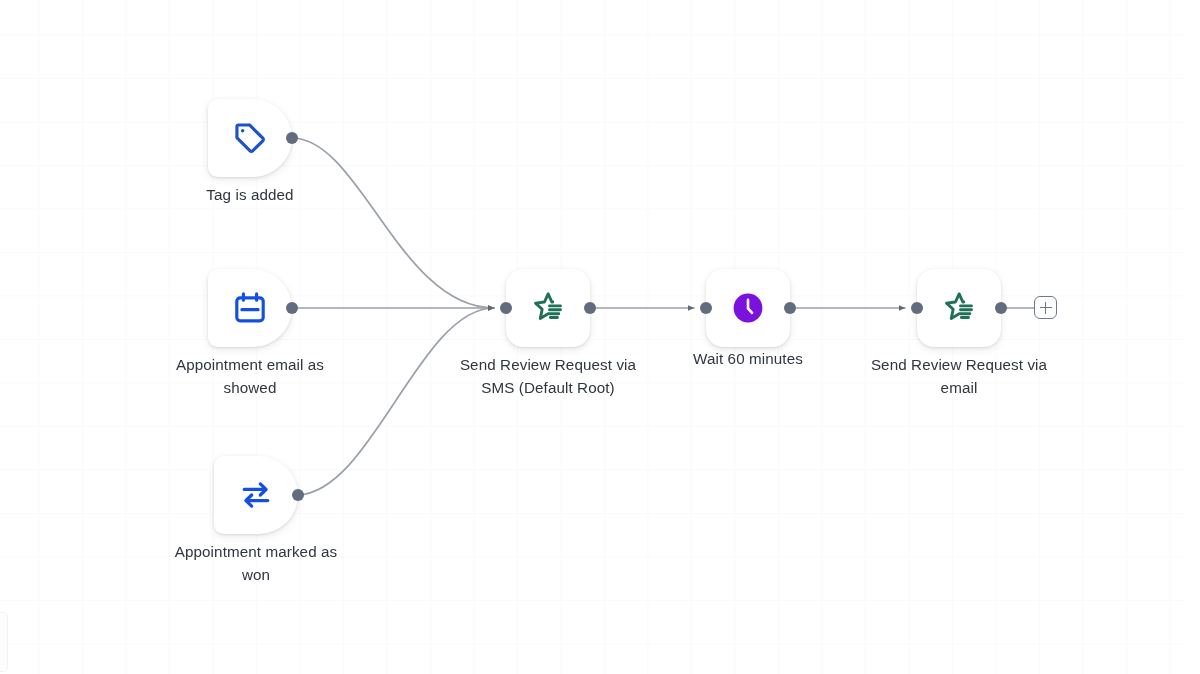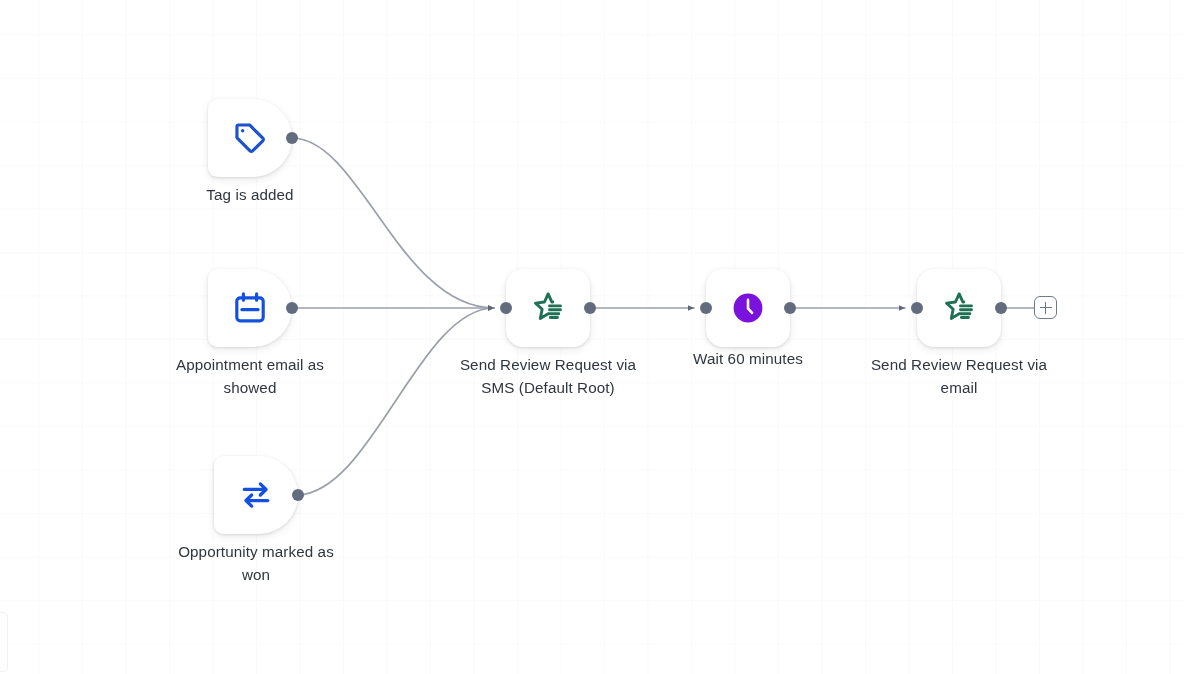--- a/index.html
+++ b/index.html
@@ -150,21 +150,21 @@
           <svg xmlns="http://www.w3.org/2000/svg" viewBox="0 0 24 24" width="36" height="36" class="icon">
             <g fill="none" stroke="#1450e0" stroke-width="2.2" stroke-linecap="round" stroke-linejoin="round">
               <path d="M4.2 8.3 h14.1"></path>
               <path d="M14.9 4.6 L18.7 8.3 L14.9 12.0"></path>
               <path d="M19.8 15.7 H5.7"></path>
               <path d="M9.1 12.0 L5.3 15.7 L9.1 19.4"></path>
             </g>
           </svg>
         </span>
       </div>
-      <div class="node-label" style="left: 156px; top: 541px; width: 200px;">Opportunity marked as
+      <div class="node-label" style="left: 156px; top: 541px; width: 200px;">Appointment marked as
 won</div>
       <div class="node action" style="left: 506px; top: 269px;">
         <span>
           <svg xmlns="http://www.w3.org/2000/svg" viewBox="0 0 24 24" width="36" height="36" class="icon">
             <g fill="none" stroke="#1f7055" stroke-width="1.95" stroke-linecap="round" stroke-linejoin="round">
               <path d="M12.1 2.6 L14.55 8.0 H15.2 M12.1 2.6 L9.65 8.0 L3.7 8.75 L8.1 12.85 L6.85 18.95 L12.1 15.85"></path>
               <path d="M13.0 10.6 h7.3 M13.0 13.2 h7.3 M13.0 15.8 h6.2 M13.6 18.3 h4.7"></path>
             </g>
           </svg>
         </span>

